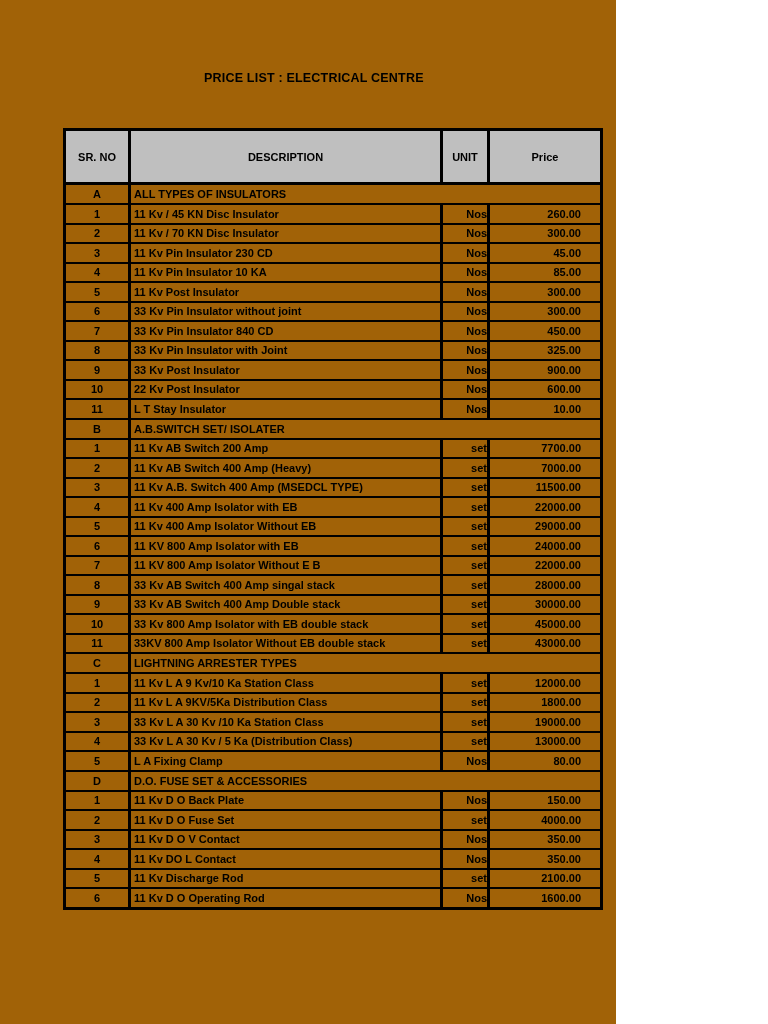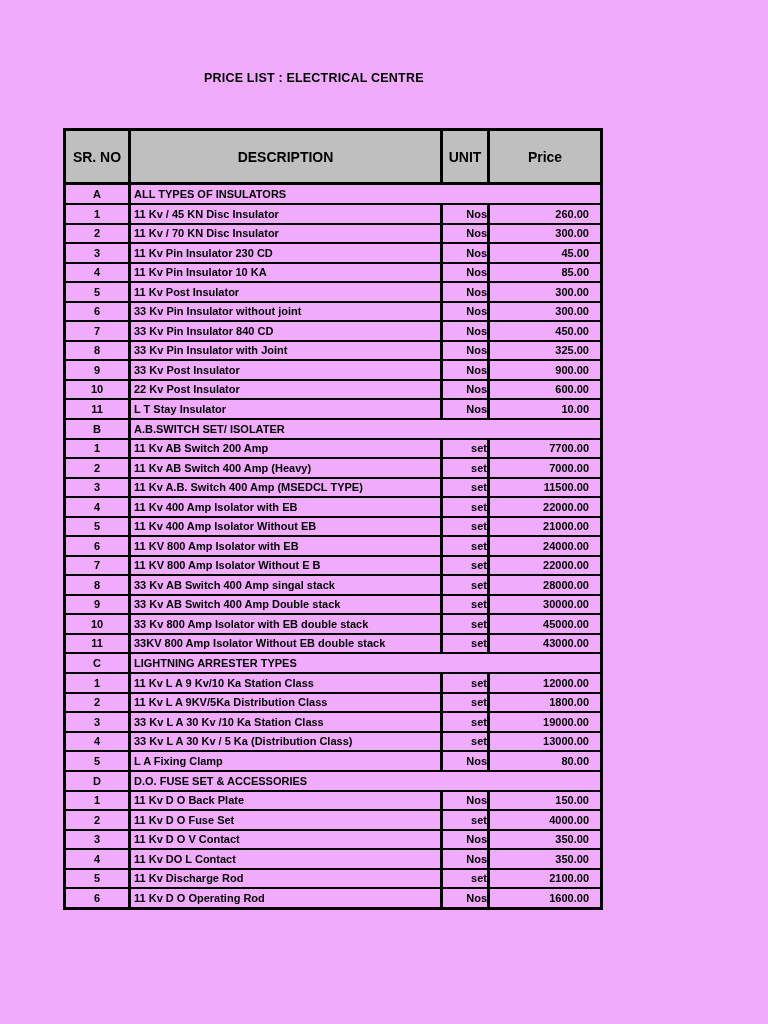--- a/index.html
+++ b/index.html
@@ -2,23 +2,23 @@
 <html><head>
 <meta charset="utf-8">
 <style>
   html, body {
     margin: 0;
     padding: 0;
     background: #ffffff;
   }
   .page {
     position: relative;
-    width: 768px;
+    width: 616px;
     height: 1024px;
-    background: #f0abfc;
+    background: #a16207;
     font-family: "Liberation Sans", sans-serif;
     color: #000000;
     overflow: hidden;
   }
   .doc-title {
     position: absolute;
     left: 204px;
     top: 71px;
     font-size: 12.5px;
     font-weight: bold;
@@ -50,29 +50,29 @@
     padding: 0;
     vertical-align: middle;
     overflow: hidden;
     white-space: nowrap;
   }
   .price-table thead th {
     height: 51px;
     background: #bfbfbf;
     text-align: center;
     border-bottom: 3px solid #000000;
-    font-size: 14px;
+    font-size: 11px;
   }
   .price-table td { height: 17.5px; }
   tr.section-row td { height: 18px; }
 
   td.sr    { text-align: center; }
   td.desc  { text-align: left; padding-left: 3px; margin-left: 17px; }
   td.unit  { text-align: right; padding-left: 2px; }
-  td.price { text-align: right; padding-right: 11px; }
+  td.price { text-align: right; padding-right: 19px; }
   tr.section-row td.desc { padding-left: 3px; }
 </style>
 </head>
 <body>
 
 <div class="page">
 
   <div class="doc-title">PRICE LIST : ELECTRICAL CENTRE</div>
 
   <table class="price-table">
@@ -186,21 +186,21 @@
         <tr class="data-row">
           <td class="sr">4</td>
           <td class="desc">11 Kv 400 Amp Isolator with EB</td>
           <td class="unit">set</td>
           <td class="price">22000.00</td>
         </tr>
         <tr class="data-row">
           <td class="sr">5</td>
           <td class="desc">11 Kv 400 Amp Isolator Without EB</td>
           <td class="unit">set</td>
-          <td class="price">21000.00</td>
+          <td class="price">29000.00</td>
         </tr>
         <tr class="data-row">
           <td class="sr">6</td>
           <td class="desc">11 KV 800 Amp Isolator with EB</td>
           <td class="unit">set</td>
           <td class="price">24000.00</td>
         </tr>
         <tr class="data-row">
           <td class="sr">7</td>
           <td class="desc">11 KV 800 Amp Isolator Without E B</td>

